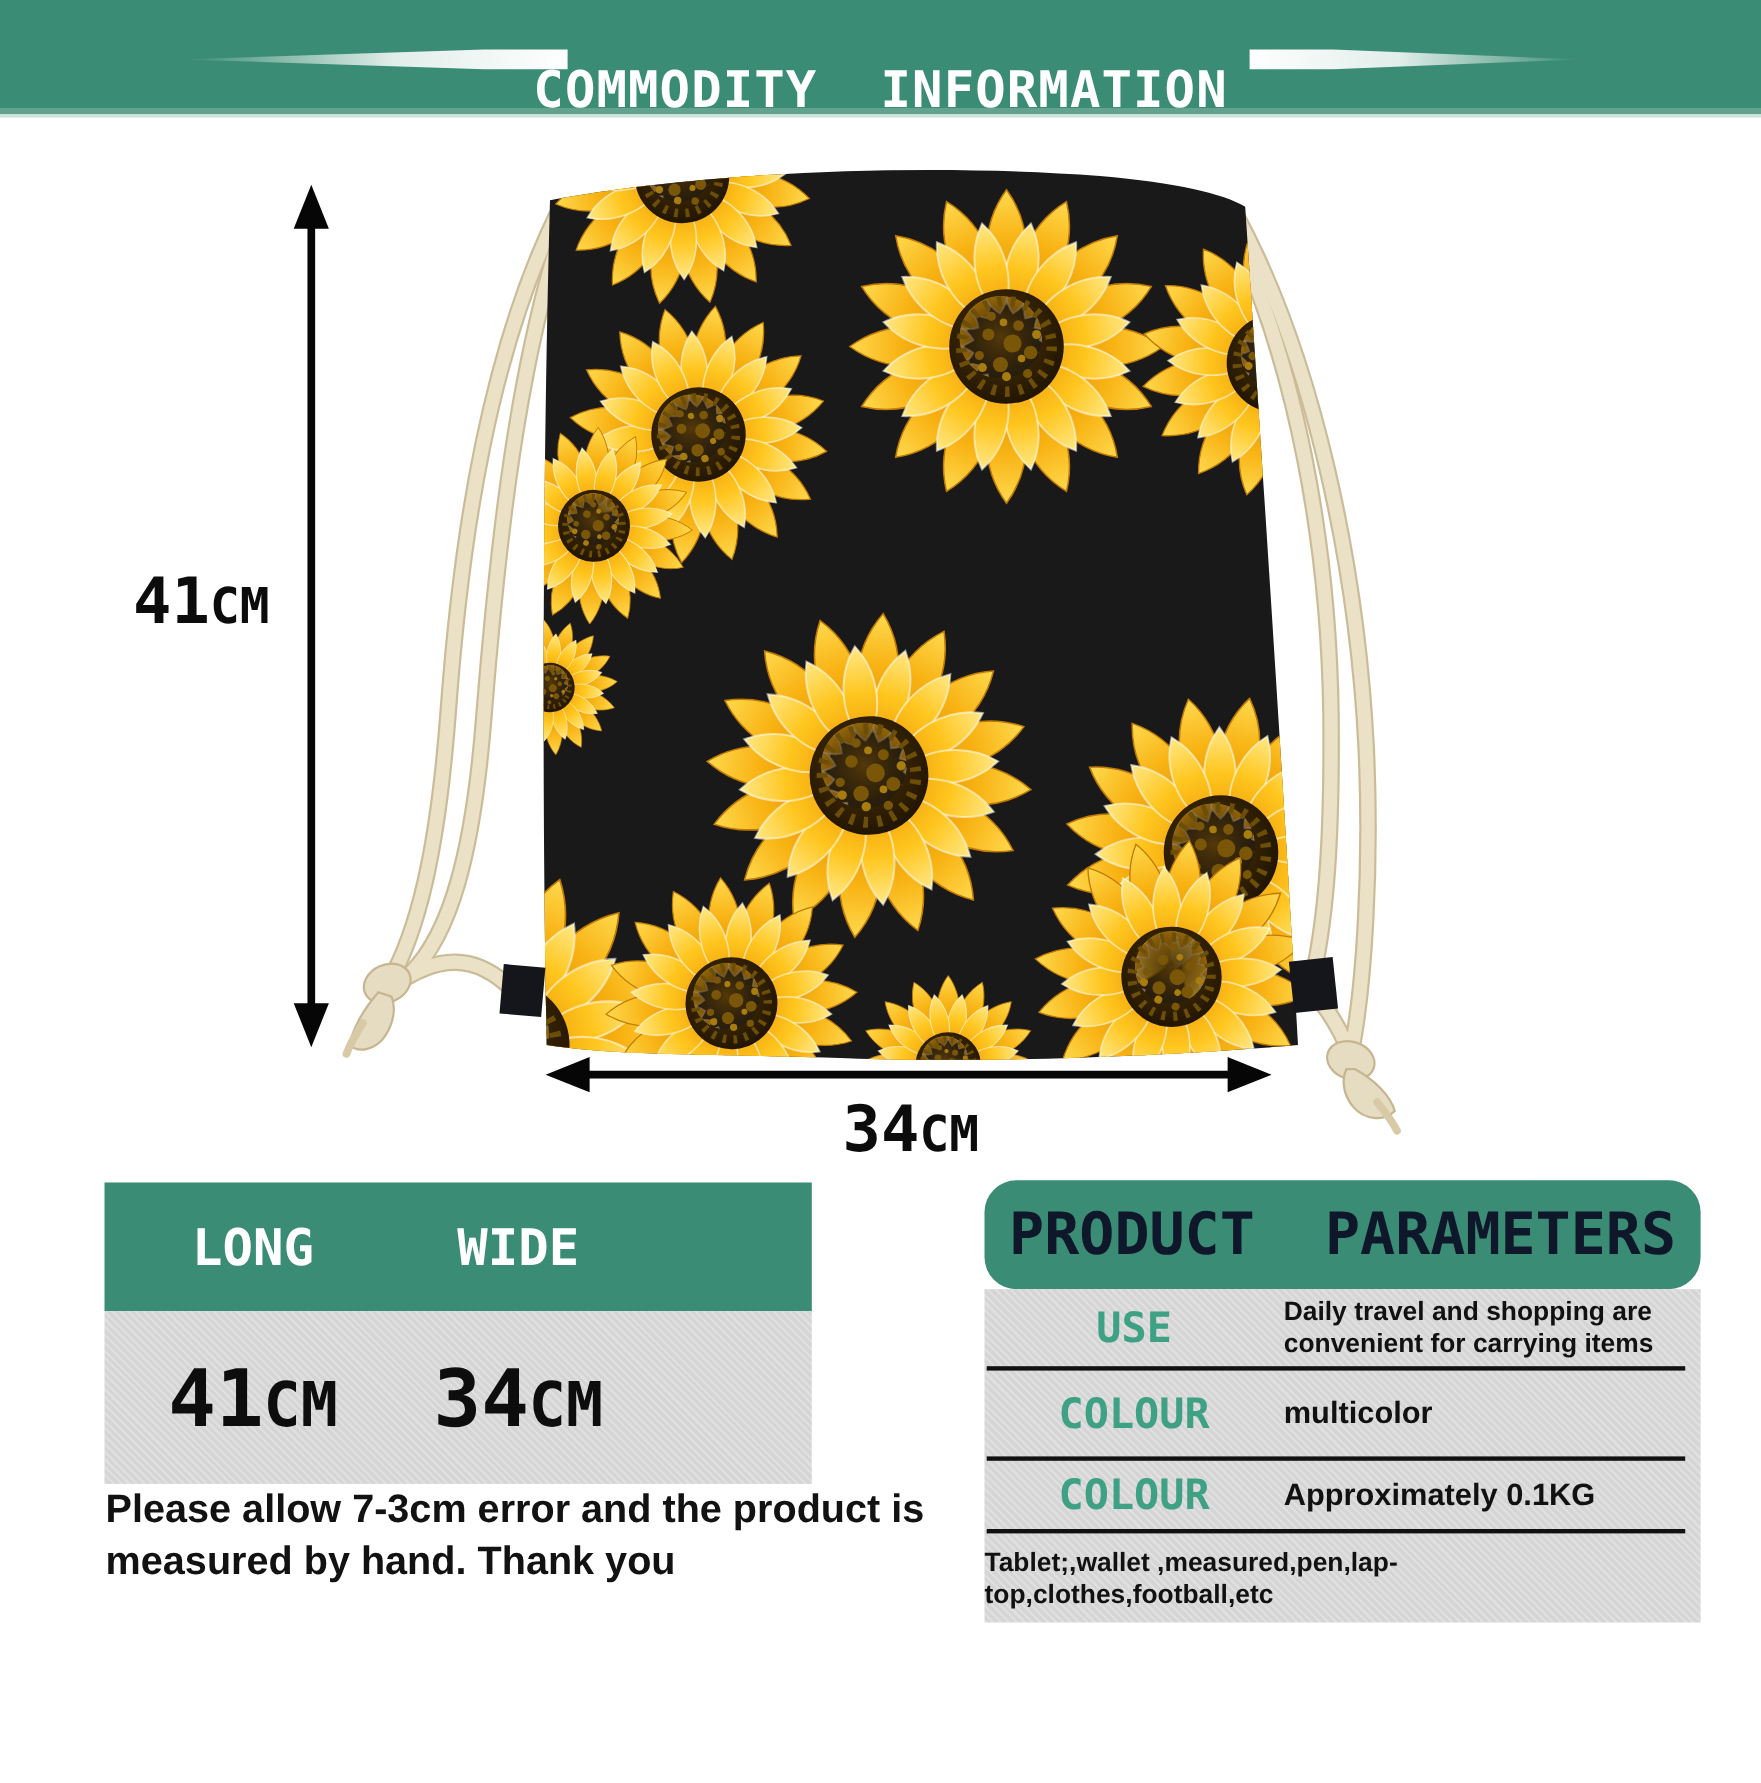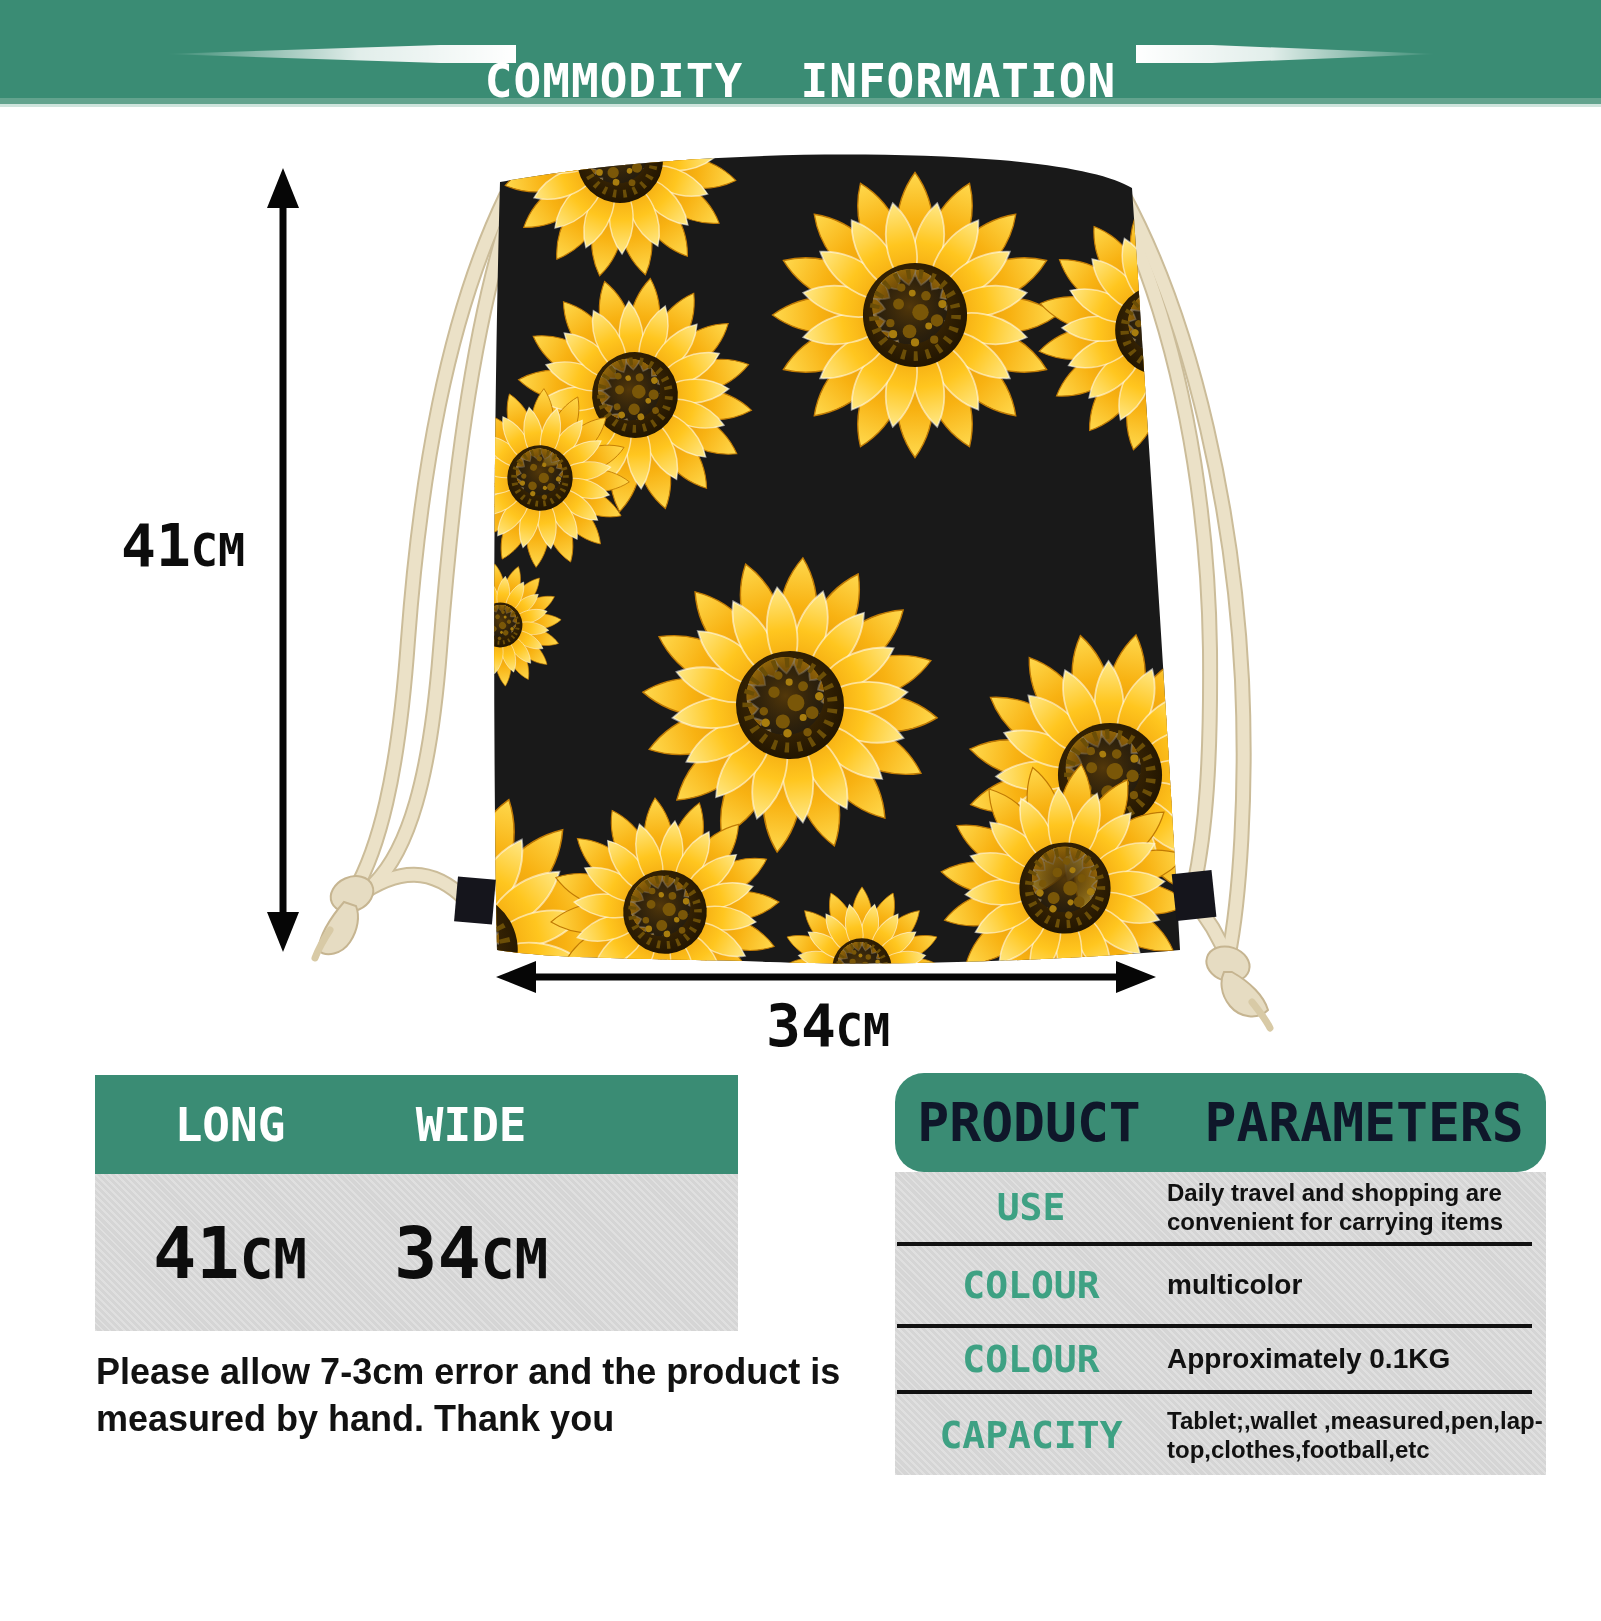--- a/index.html
+++ b/index.html
@@ -19,21 +19,21 @@
   .photo-svg{position:absolute;left:0;top:0;}
 
   .dim-label{position:absolute;color:#0c0c0c;font-weight:bold;text-align:center;white-space:nowrap;}
   .dim-label .num{font-size:58px;}
   .dim-label .unit{font-size:45px;}
   #height-label{left:98px;top:512px;width:170px;}
   #width-label{left:728px;top:992px;width:200px;}
 
   
   .size-table{position:absolute;left:95px;top:1075px;width:643px;}
-  .st-head{position:relative;height:99px;background:#3a8c74;}
+  .st-head{position:relative;height:117px;background:#3a8c74;}
   .st-body{position:relative;height:157px;background:#d5d5d5;
            background-image:repeating-linear-gradient(45deg,rgba(255,255,255,.25) 0 2px,rgba(0,0,0,0) 2px 5px);}
   .st-cell{position:absolute;top:50%;transform:translate(-50%,-50%);white-space:nowrap;font-weight:bold;}
   .st-head .st-cell{color:#ffffff;font-size:46px;}
   .st-body .st-cell{color:#0d0d0d;}
   .st-body .num{font-size:72px;}
   .st-body .unit{font-size:56px;}
   .c1{left:21%;} .c2{left:58.5%;}
 
   .note{position:absolute;left:96px;top:1348px;width:620px;color:#121212;
@@ -257,21 +257,20 @@
       </div>
       <div class="pp-divider"></div>
 
       <div class="pp-row r-weight">
         <div class="pp-label">COLOUR</div>
         <div class="pp-value">Approximately 0.1KG</div>
       </div>
       <div class="pp-divider"></div>
 
       <div class="pp-row r-capacity">
-        <div class="pp-label">CAPACITY</div>
         <div class="pp-value small">
           <div>Tablet;,wallet ,measured,pen,lap-</div>
           <div>top,clothes,football,etc</div>
         </div>
       </div>
 
     </div>
   </section>
 </div>
 

